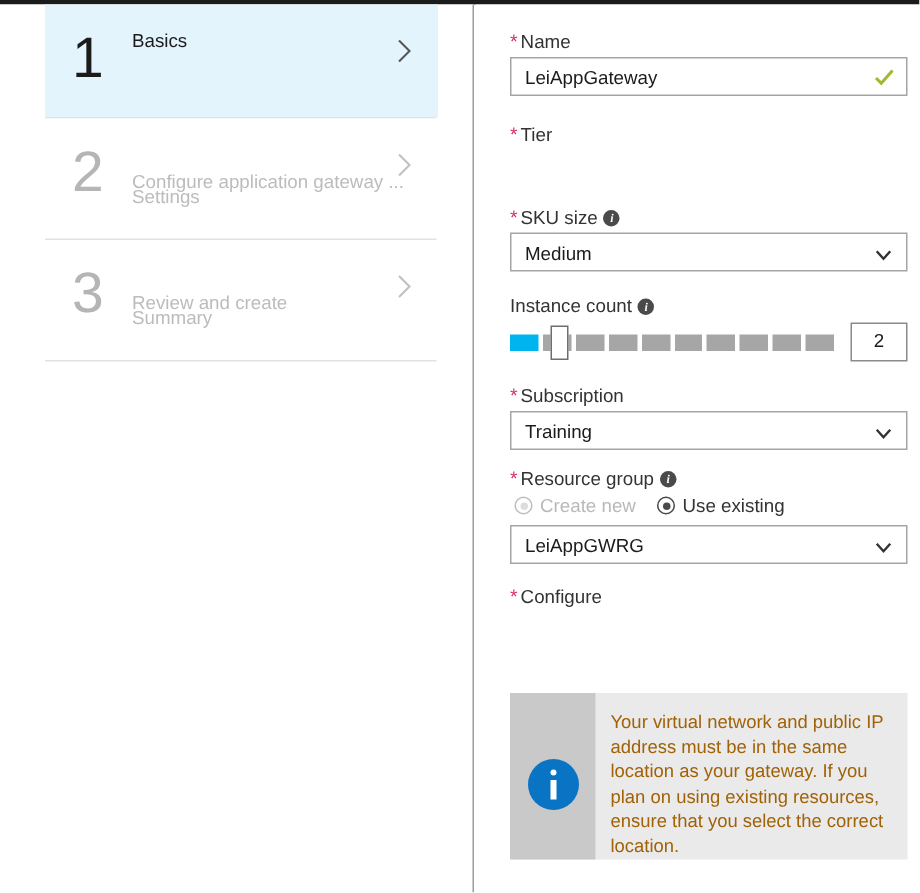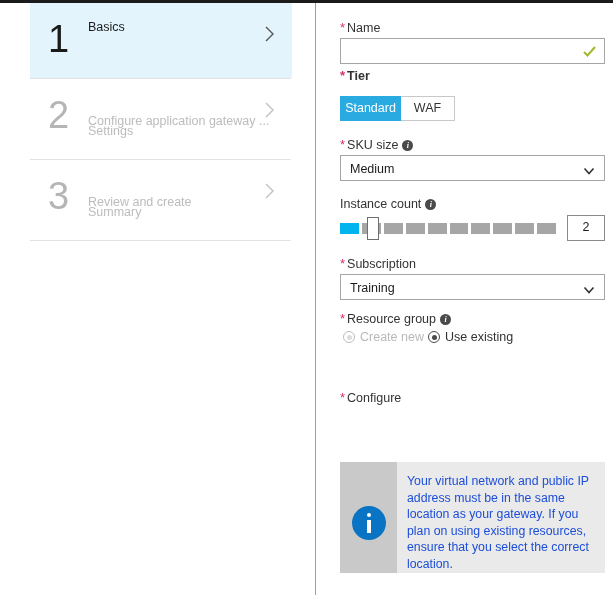--- a/index.html
+++ b/index.html
@@ -271,21 +271,21 @@
   }
   .radio-opt {
     position: absolute;
     top: 0;
     font-size: 12.5px;
     line-height: 16px;
     white-space: nowrap;
     text-align: right;
   }
   .radio-opt.opt-new  { left: 3px;  color: #b9b9b9; }
-  .radio-opt.opt-use  { left: 88px; color: #333333; }
+  .radio-opt.opt-use  { left: 98px; color: #333333; }
 
   .radio-mark {
     display: inline-block;
     width: 12px;
     height: 12px;
     border-radius: 50%;
     border: 1px solid #bdbdbd;
     background: #ffffff;
     vertical-align: -2px;
     margin-right: 5px;
@@ -347,21 +347,21 @@
     content: "";
     position: absolute;
     left: 15px; top: 14px;
     width: 4px; height: 13px;
     background: #ffffff;
   }
   .callout-text {
     padding: 11px 10px 0 10px;
     font-size: 12.3px;
     line-height: 16.5px;
-    color: #1d4ed8;
+    color: #a16207;
   }
 </style>
 </head>
 <body>
 
 <div id="app">
 
   <div class="top-strip"></div>
 
   <div class="wizard">
@@ -404,33 +404,30 @@
   </div>
 
   <div class="wizard-divider"></div>
 
   <div class="form">
 
     <div class="fld-label" style="top:17px;">
       <span class="req-star">*</span><span>Name</span>
     </div>
     <div class="fld-box" style="top:35px;">
+      <span class="fld-value">LeiAppGateway</span>
       <span class="check-ok">
         <svg width="15" height="15" viewBox="0 0 15 15">
             <path d="M2 8 L5.5 11.5 L13 3" fill="none" stroke="#9fba2e" stroke-width="2"></path>
           </svg>
       </span>
     </div>
 
-    <div class="fld-label" style="top:65px;font-weight:bold;">
+    <div class="fld-label" style="top:79px;">
       <span class="req-star">*</span><span>Tier</span>
-    </div>
-    <div class="tier-group">
-      <div class="tier-btn tier-std">Standard</div>
-      <div class="tier-btn tier-waf">WAF</div>
     </div>
 
     <div class="fld-label" style="top:134px;">
       <span class="req-star">*</span><span>SKU size</span><span class="info-dot">i</span>
     </div>
     <div class="fld-box" style="top:152px;">
       <span class="fld-value">Medium</span>
       <span class="chev-down">
         <svg width="12" height="12" viewBox="0 0 12 12">
             <path d="M1.5 3.5 L6 8.5 L10.5 3.5" fill="none" stroke="#333" stroke-width="1.6"></path>
@@ -476,20 +473,28 @@
       <span class="req-star">*</span><span>Resource group</span><span class="info-dot">i</span>
     </div>
     <div class="radio-row">
       <div class="radio-opt opt-new">
         <span class="radio-mark off"></span><span>Create new</span>
       </div>
       <div class="radio-opt opt-use">
         <span class="radio-mark on"></span><span>Use existing</span>
       </div>
     </div>
+    <div class="fld-box" style="top:347px;">
+      <span class="fld-value">LeiAppGWRG</span>
+      <span class="chev-down">
+        <svg width="12" height="12" viewBox="0 0 12 12">
+            <path d="M1.5 3.5 L6 8.5 L10.5 3.5" fill="none" stroke="#333" stroke-width="1.6"></path>
+          </svg>
+      </span>
+    </div>
 
     <div class="fld-label" style="top:387px;">
       <span class="req-star">*</span><span>Configure</span>
     </div>
 
     <div class="callout">
       <div class="callout-iconcol">
         <div class="callout-icon"></div>
       </div>
       <div class="callout-text">Your virtual network and public IP address must be in the same location as your gateway. If you plan on using existing resources, ensure that you select the correct location.</div>

